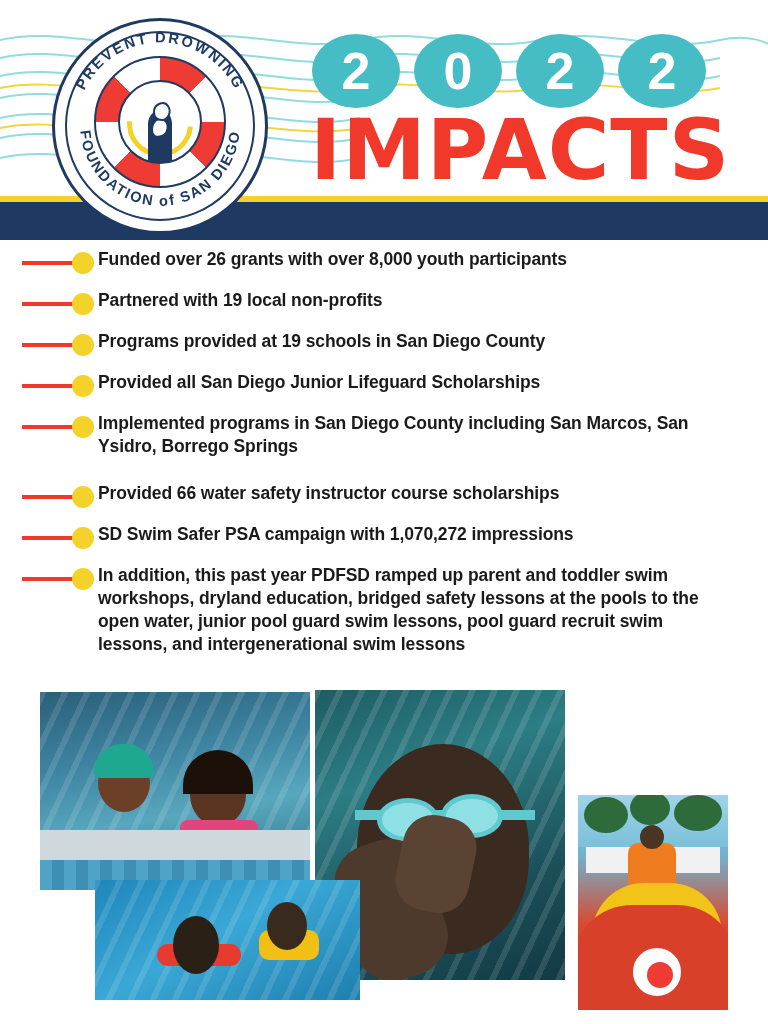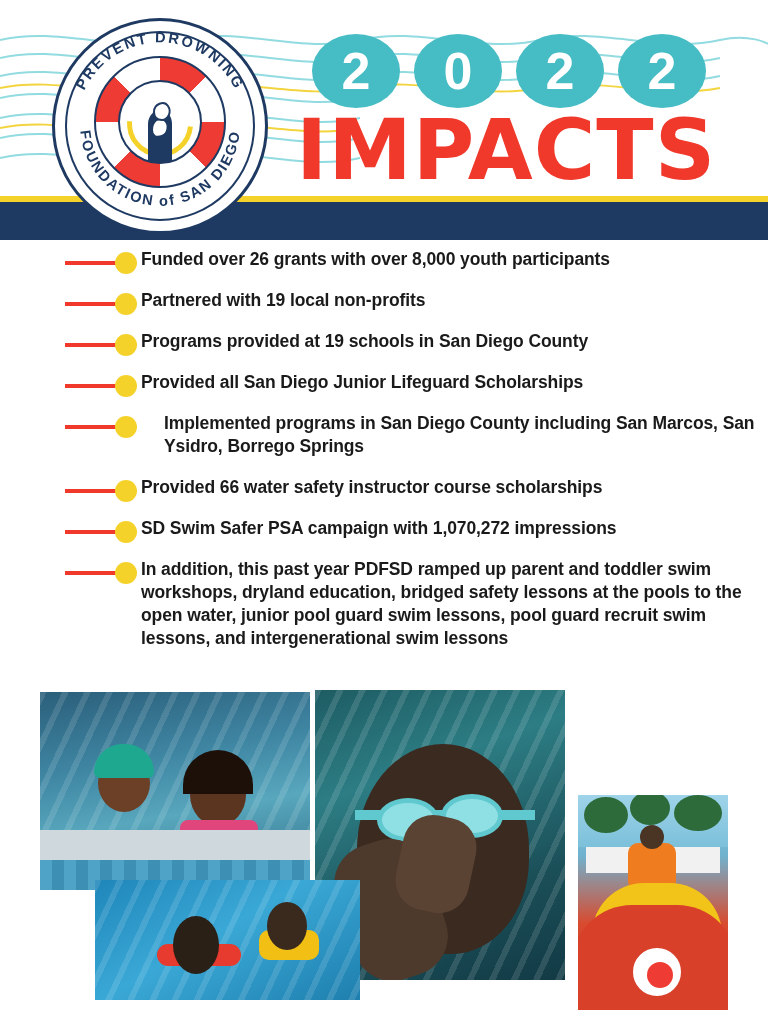--- a/index.html
+++ b/index.html
@@ -91,36 +91,36 @@
   .year-digit {
     width: 88px; height: 74px;
     border-radius: 50%;
     background: #46bcc4;
     color: #ffffff;
     font-size: 52px; font-weight: bold;
     display: flex; align-items: center; justify-content: center;
     letter-spacing: 0px;
   }
   .impacts {
-    position: absolute; left: 296px; top: 108px;
+    position: absolute; left: 310px; top: 108px;
     font-size: 84px; font-weight: bold; color: #f0392b;
     letter-spacing: 1px;
     font-family: "DejaVu Sans", sans-serif;
     line-height: 84px;
     z-index: 4;
   }
 
   
   .bullets {
     position: absolute; left: 0; top: 248px; width: 768px;
   }
   .bullet-row {
     display: flex; align-items: flex-start;
     margin-bottom: 14px;
-    padding-left: 65px;
+    padding-left: 22px;
   }
   .bullet-marker {
     position: relative;
     width: 76px; height: 24px; flex: 0 0 76px;
     margin-top: 3px;
   }
   .bullet-line {
     position: absolute; left: 0; top: 10px;
     width: 60px; height: 4px; background: #f0392b;
   }
@@ -128,21 +128,21 @@
     position: absolute; left: 50px; top: 1px;
     width: 22px; height: 22px; border-radius: 50%;
     background: #f5d22a;
   }
   .bullet-text {
     font-size: 17.5px; font-weight: bold; color: #1a1a1a;
     line-height: 23px;
     max-width: 615px;
     letter-spacing: -0.1px;
   }
-  .bullet-row.tall { margin-bottom: 18px; gap: 23px; }
+  .bullet-row.tall { margin-bottom: 24px; }
 
   
   .photos { position: absolute; left: 0; top: 680px; width: 768px; height: 344px; }
 
   .photo { position: absolute; overflow: hidden; }
 
   .photo-pool-girls {
     left: 40px; top: 12px; width: 270px; height: 198px;
     background: linear-gradient(170deg, #2b5f7a 0%, #3f86a3 35%, #58a7bd 60%, #2d6b85 100%);
   }

